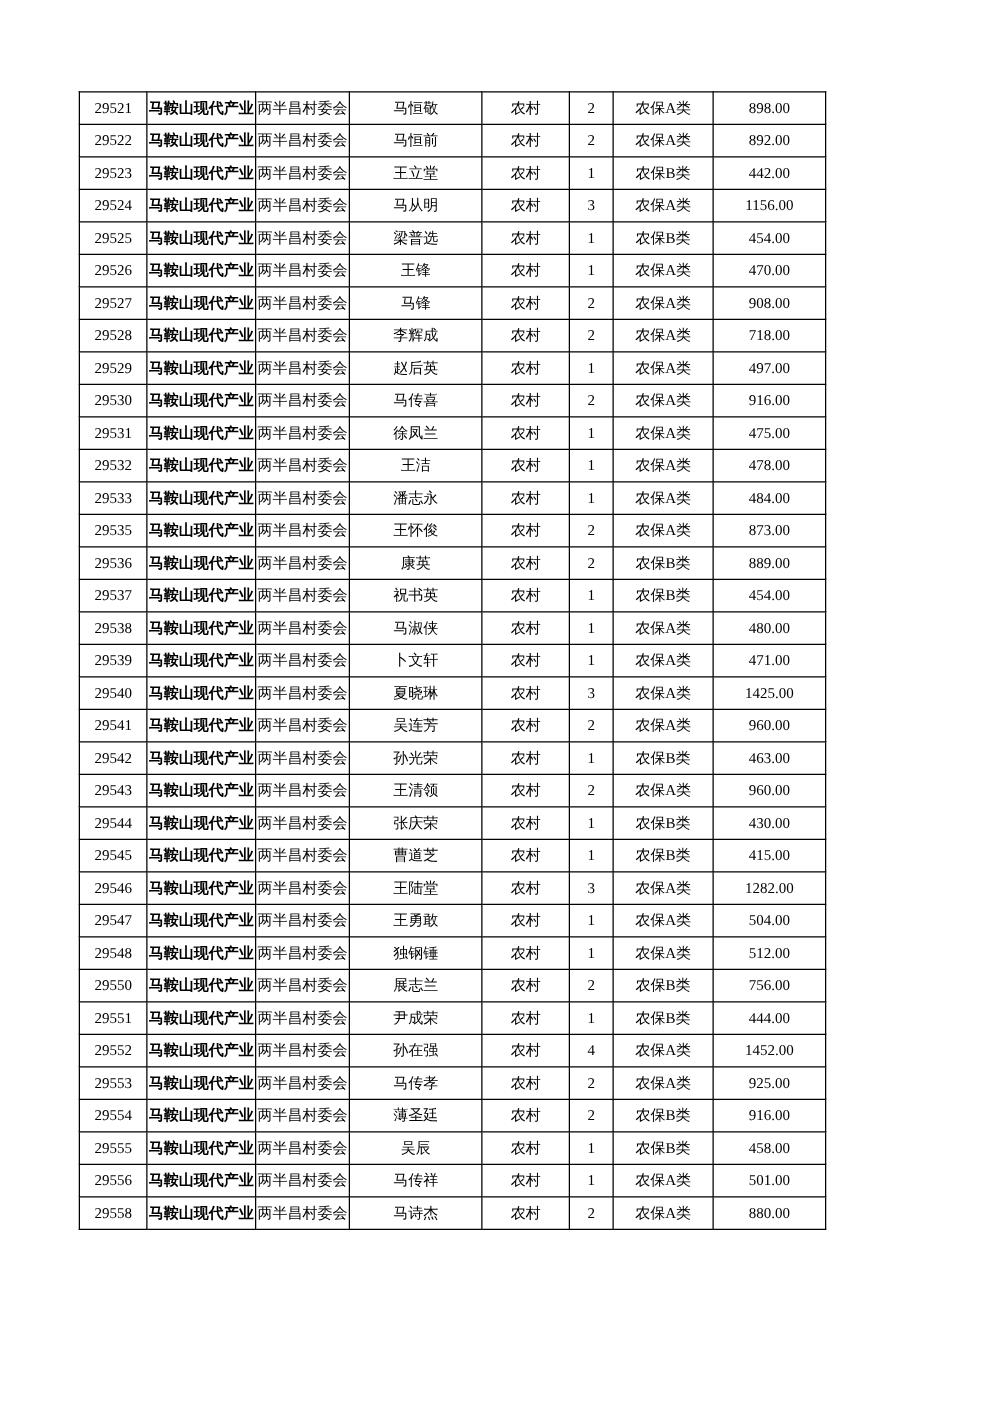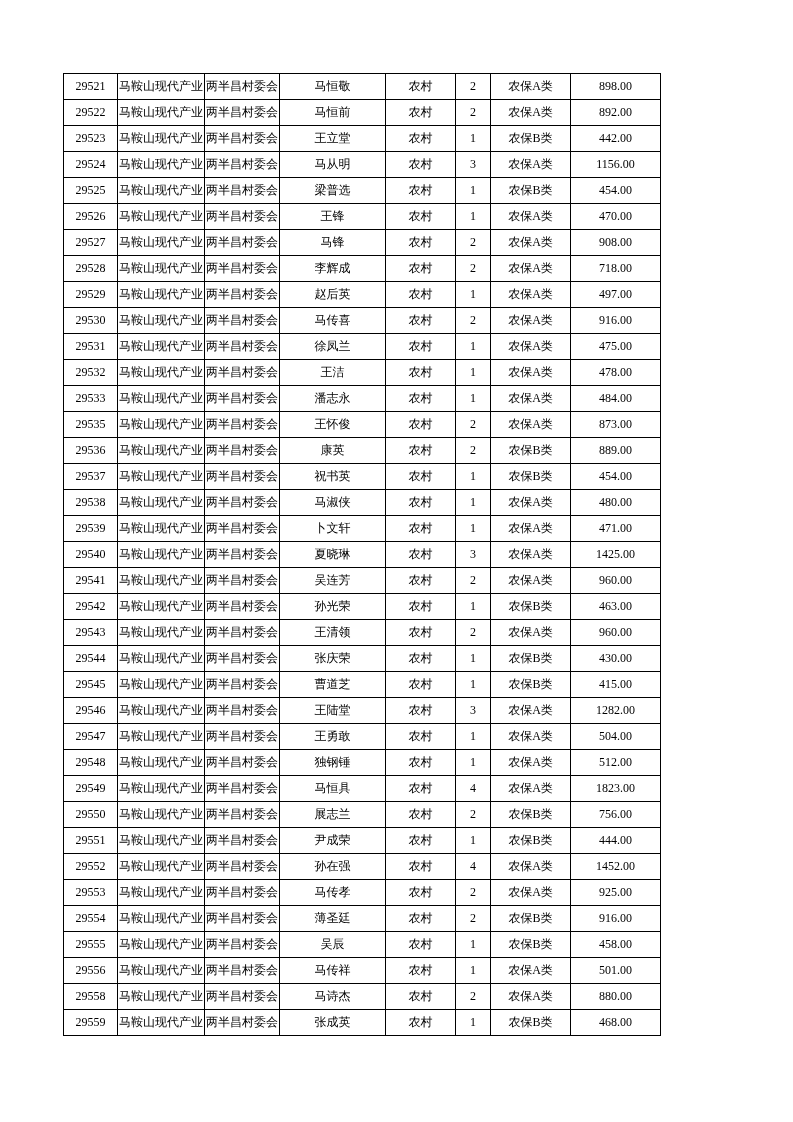--- a/index.html
+++ b/index.html
@@ -29,21 +29,21 @@
     height: 25px;
     font-size: 12px;
     color: #000000;
     text-align: center;
     vertical-align: middle;
     padding: 0;
     white-space: nowrap;
     overflow: hidden;
     line-height: 25px;
   }
-  td.cell-zone { letter-spacing: 0; }
+  td.cell-zone { letter-spacing: 0; font-weight: bold; }
   td.cell-amount { font-family: "Liberation Serif", "DejaVu Serif", serif; margin-top: 44px; }
 </style>
 </head>
 <body>
 
 <div class="page">
   <table class="data-table">
     <colgroup>
       <col style="width:54px">
       <col style="width:87px">
@@ -319,57 +319,47 @@
     <td class="cell-id">29548</td>
     <td class="cell-zone">马鞍山现代产业</td>
     <td class="cell-village">两半昌村委会</td>
     <td class="cell-name">独钢锤</td>
     <td class="cell-type">农村</td>
     <td class="cell-count">1</td>
     <td class="cell-category">农保A类</td>
     <td class="cell-amount">512.00</td>
   </tr>
         <tr>
-    <td class="cell-id">29549</td>
-    <td class="cell-zone">马鞍山现代产业</td>
-    <td class="cell-village">两半昌村委会</td>
-    <td class="cell-name">马恒具</td>
+    <td class="cell-id">29550</td>
+    <td class="cell-zone">马鞍山现代产业</td>
+    <td class="cell-village">两半昌村委会</td>
+    <td class="cell-name">展志兰</td>
+    <td class="cell-type">农村</td>
+    <td class="cell-count">2</td>
+    <td class="cell-category">农保B类</td>
+    <td class="cell-amount">756.00</td>
+  </tr>
+        <tr>
+    <td class="cell-id">29551</td>
+    <td class="cell-zone">马鞍山现代产业</td>
+    <td class="cell-village">两半昌村委会</td>
+    <td class="cell-name">尹成荣</td>
+    <td class="cell-type">农村</td>
+    <td class="cell-count">1</td>
+    <td class="cell-category">农保B类</td>
+    <td class="cell-amount">444.00</td>
+  </tr>
+        <tr>
+    <td class="cell-id">29552</td>
+    <td class="cell-zone">马鞍山现代产业</td>
+    <td class="cell-village">两半昌村委会</td>
+    <td class="cell-name">孙在强</td>
     <td class="cell-type">农村</td>
     <td class="cell-count">4</td>
     <td class="cell-category">农保A类</td>
-    <td class="cell-amount">1823.00</td>
-  </tr>
-        <tr>
-    <td class="cell-id">29550</td>
-    <td class="cell-zone">马鞍山现代产业</td>
-    <td class="cell-village">两半昌村委会</td>
-    <td class="cell-name">展志兰</td>
-    <td class="cell-type">农村</td>
-    <td class="cell-count">2</td>
-    <td class="cell-category">农保B类</td>
-    <td class="cell-amount">756.00</td>
-  </tr>
-        <tr>
-    <td class="cell-id">29551</td>
-    <td class="cell-zone">马鞍山现代产业</td>
-    <td class="cell-village">两半昌村委会</td>
-    <td class="cell-name">尹成荣</td>
-    <td class="cell-type">农村</td>
-    <td class="cell-count">1</td>
-    <td class="cell-category">农保B类</td>
-    <td class="cell-amount">444.00</td>
-  </tr>
-        <tr>
-    <td class="cell-id">29552</td>
-    <td class="cell-zone">马鞍山现代产业</td>
-    <td class="cell-village">两半昌村委会</td>
-    <td class="cell-name">孙在强</td>
-    <td class="cell-type">农村</td>
-    <td class="cell-count">4</td>
-    <td class="cell-category">农保A类</td>
     <td class="cell-amount">1452.00</td>
   </tr>
         <tr>
     <td class="cell-id">29553</td>
     <td class="cell-zone">马鞍山现代产业</td>
     <td class="cell-village">两半昌村委会</td>
     <td class="cell-name">马传孝</td>
     <td class="cell-type">农村</td>
     <td class="cell-count">2</td>
     <td class="cell-category">农保A类</td>
@@ -407,26 +397,16 @@
   </tr>
         <tr>
     <td class="cell-id">29558</td>
     <td class="cell-zone">马鞍山现代产业</td>
     <td class="cell-village">两半昌村委会</td>
     <td class="cell-name">马诗杰</td>
     <td class="cell-type">农村</td>
     <td class="cell-count">2</td>
     <td class="cell-category">农保A类</td>
     <td class="cell-amount">880.00</td>
-  </tr>
-        <tr>
-    <td class="cell-id">29559</td>
-    <td class="cell-zone">马鞍山现代产业</td>
-    <td class="cell-village">两半昌村委会</td>
-    <td class="cell-name">张成英</td>
-    <td class="cell-type">农村</td>
-    <td class="cell-count">1</td>
-    <td class="cell-category">农保B类</td>
-    <td class="cell-amount">468.00</td>
   </tr>
       </tbody>
   </table>
 </div>
 
 </body></html>

